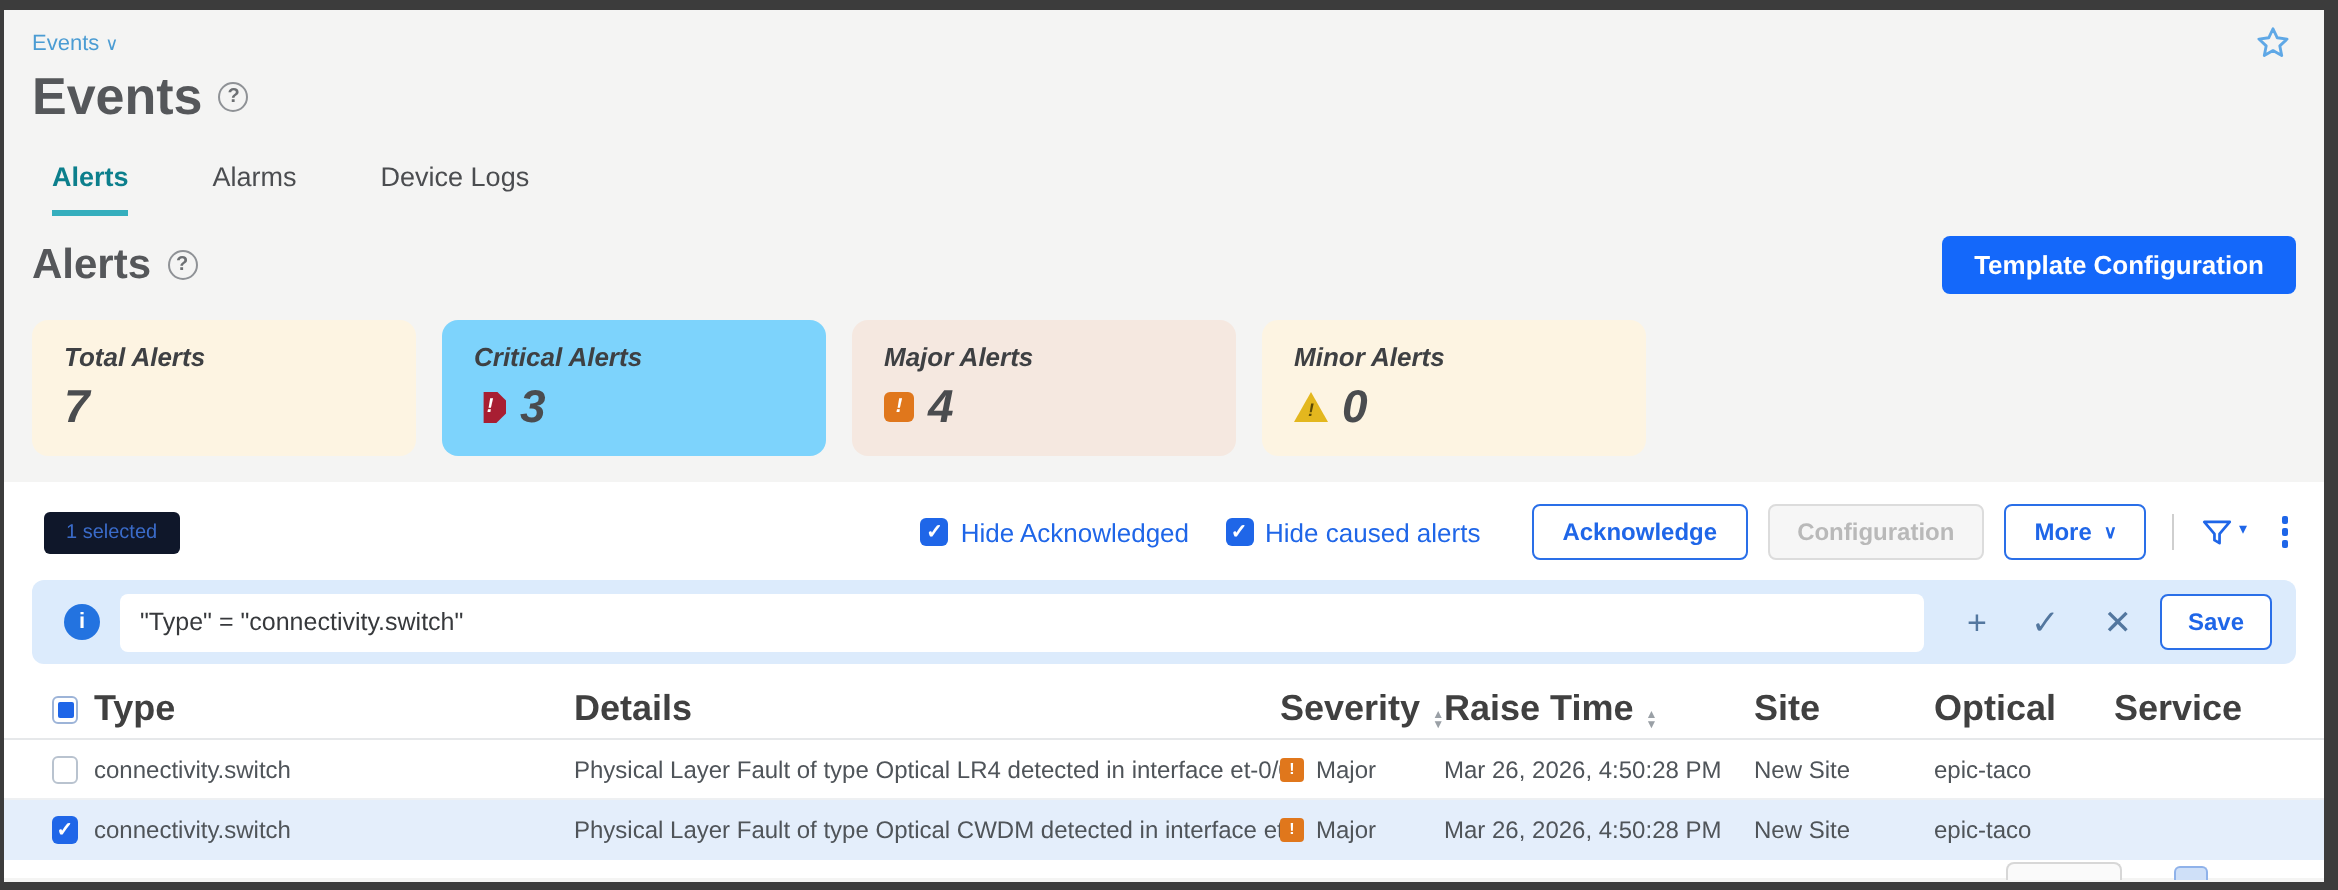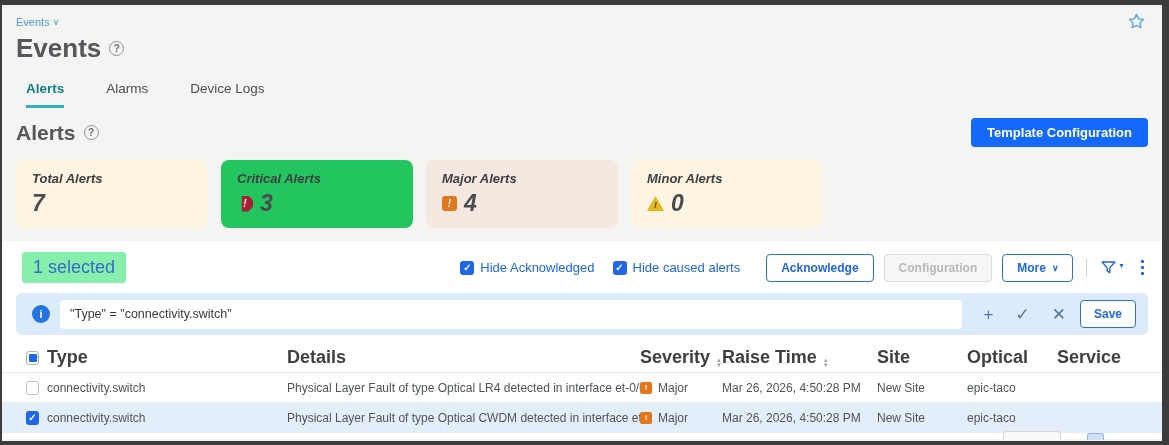--- a/index.html
+++ b/index.html
@@ -32,41 +32,41 @@
   .btn-primary { margin-left:auto; background:#1468fa; color:#fff; font-size:13px; font-weight:700;
                  border:none; border-radius:4px; padding:7px 16px; cursor:pointer; }
 
   
   .cards { display:flex; gap:13px; margin:13px 14px 0 14px;font-style:italic; }
   .card { width:192px; height:68px; border-radius:8px; padding:11px 16px; }
   .card .lbl { font-size:13px; font-weight:700; color:#3e4043; }
   .card .valrow { display:flex; align-items:center; gap:7px; margin-top:4px; }
   .card .val { font-size:23px; font-weight:700; color:#4a4c4f; }
   .card-total, .card-minor { background:#fdf4e2; }
-  .card-critical { background:#22c55e; }
+  .card-critical { background:#7dd3fc; }
   .card-major { background:#f5e8e0; }
   .icon-critical { width:16px; height:16px; background:#a81e32; color:#fff; font-size:10px; font-weight:700;
         display:flex; align-items:center; justify-content:center;
         clip-path:polygon(30% 0,70% 0,100% 30%,100% 70%,70% 100%,30% 100%); }
   .icon-critical::before { content:"!"; }
   .icon-major { width:15px; height:15px; background:#e0771c; border-radius:3px; color:#fff; font-size:10px;
         font-weight:700; display:flex; align-items:center; justify-content:center; }
   .icon-major::before { content:"!"; }
   .icon-major.sm { width:12px; height:12px; font-size:8px; border-radius:2px; }
   .icon-minor { width:17px; height:15px; background:#e3b71e; color:#5c4a06; font-size:9px; font-weight:700;
         display:flex; align-items:flex-end; justify-content:center; padding-bottom:1px;
         clip-path:polygon(50% 0,100% 100%,0 100%); }
   .icon-minor::before { content:"!"; }
 
   
   .panel { position:relative; background:#fff; margin-top:13px; height:calc(100% - 238px); min-height:198px; }
 
   
   .toolbar { display:flex; align-items:center; padding:11px 16px 10px 20px; }
-  .selected-badge { background:#86efac; color:#3a6bc9; font-size:18px; padding:5px 11px; border-radius:3px; }
+  .selected-badge { background:#0f172a; color:#3a6bc9; font-size:10px; padding:5px 11px; border-radius:3px; }
   .tb-right { margin-left:auto; display:flex; align-items:center; }
   .cb-group { display:flex; align-items:center; gap:18px; margin-right:26px; }
   .cb-item { display:flex; align-items:center; gap:6px; cursor:pointer; }
   .cb-item .lbl { color:#1f66e8; font-size:13px; }
   .checkbox { width:14px; height:14px; border-radius:3px; background:#1f66e8; color:#fff; font-size:10px;
               display:flex; align-items:center; justify-content:center; }
   .checkbox.checked::before { content:"✓"; font-weight:700; }
   .checkbox.empty { background:#fff; border:1px solid #b9c3cf; }
   .checkbox.indet { background:#fff; border:1px solid #9db4d8; }
   .checkbox.indet::before { content:""; width:8px; height:8px; background:#1f66e8; border-radius:1px; }

